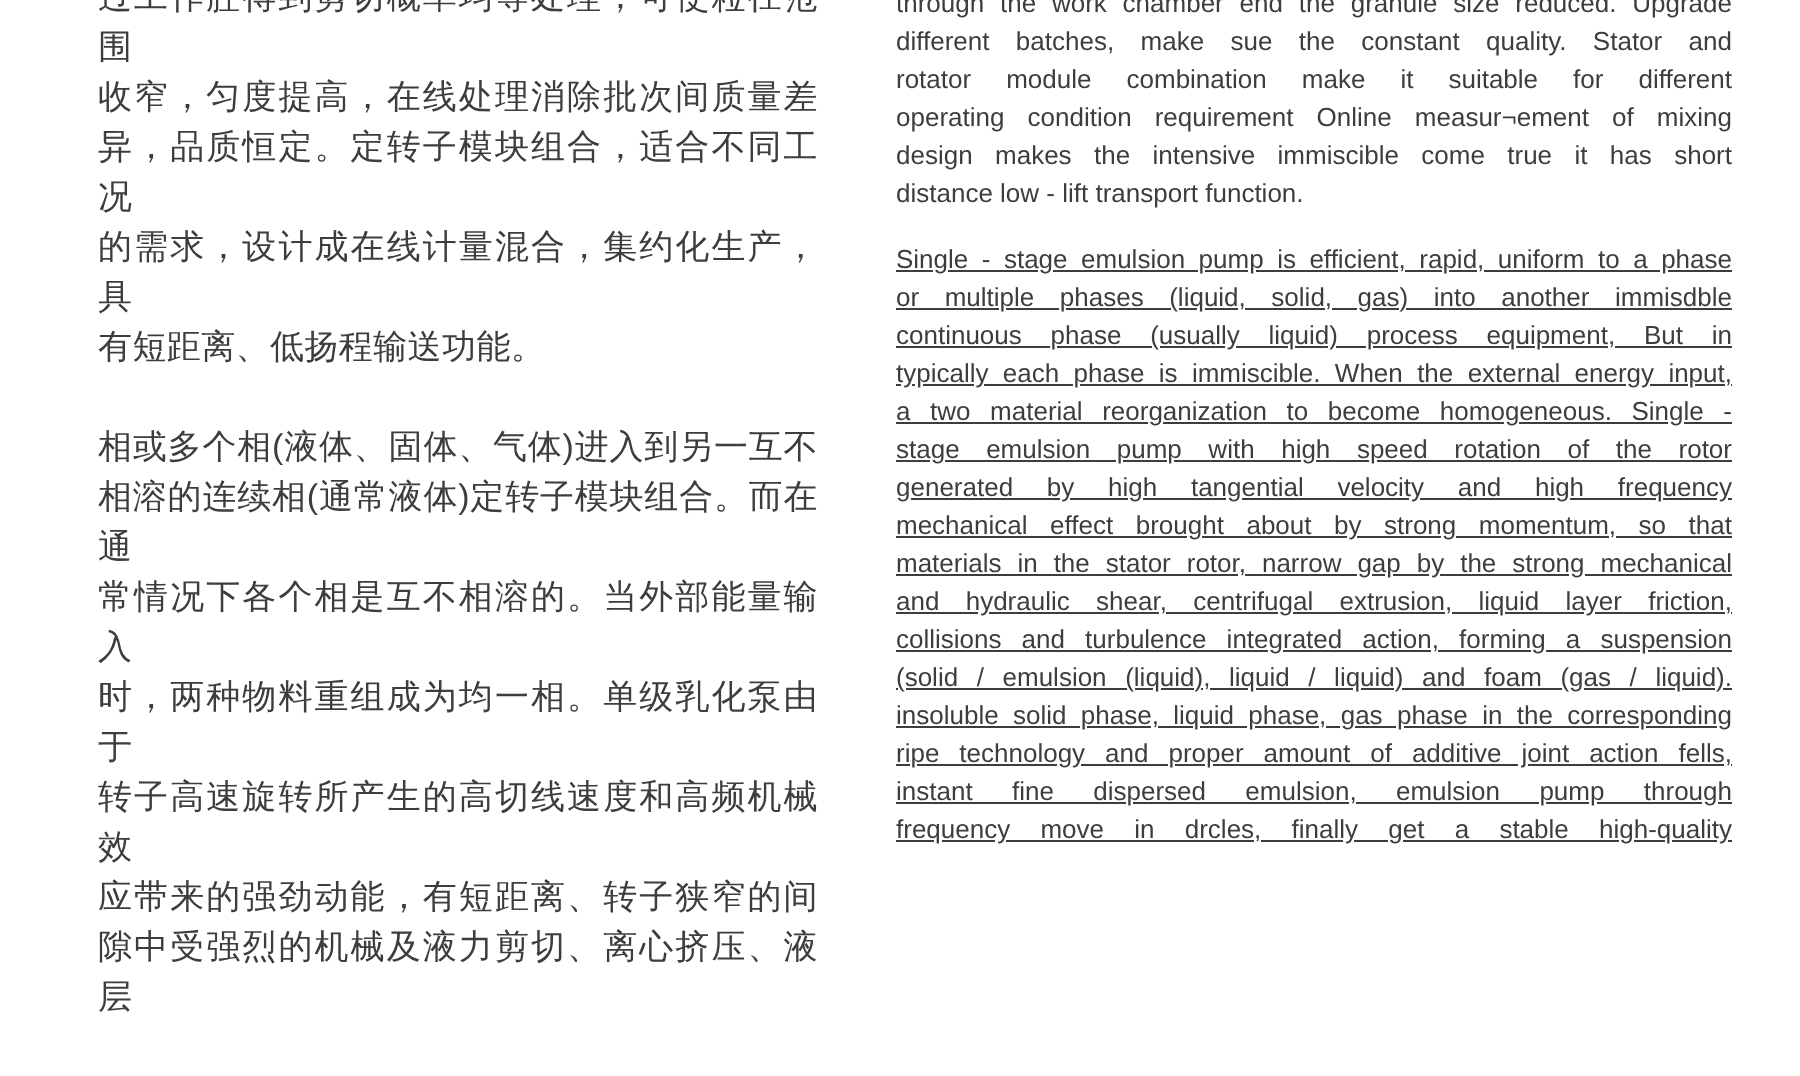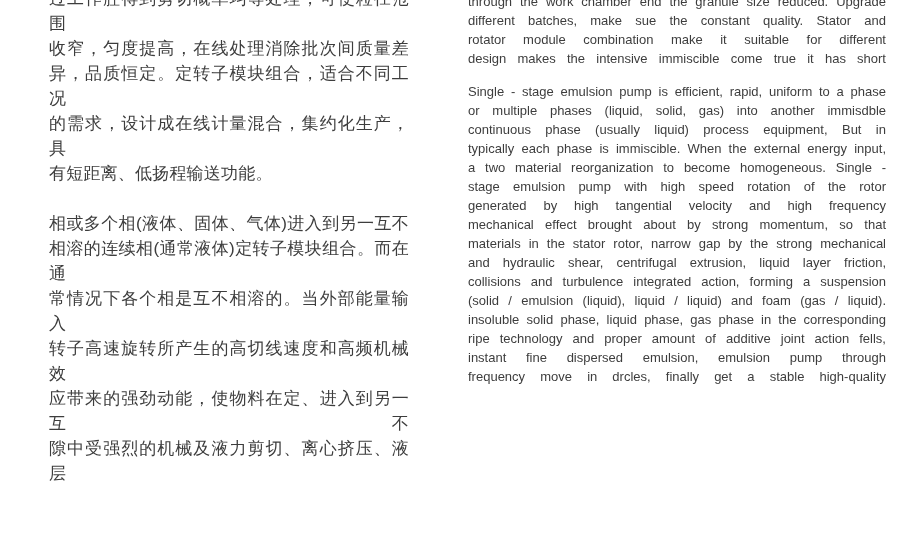--- a/index.html
+++ b/index.html
@@ -27,27 +27,26 @@
     width: 360px;
     font-size: 17px;
     line-height: 25px;
     letter-spacing: 0.2px;
   }
   .col-en {
     left: 448px;
     width: 418px;
     font-size: 13px;
     line-height: 19px;
-    margin-left: 20px;
   }
   .para { margin: 0; }
   .col-zh .para.cut-top { margin-top: -14px; }
   .col-en .para.cut-top { margin-top: -8px; }
   .col-zh .para + .para { margin-top: 25px; }
-  .col-en .para + .para { margin-top: 14px; }
+  .col-en .para + .para { margin-top: 14px; text-decoration: underline; }
   .line {
     text-align: justify;
     text-align-last: justify;
     white-space: normal;
   }
   .line.last {
     text-align-last: left;
   }
   .line.indent {
     text-indent: 2em;
@@ -62,31 +61,34 @@
         <div class="line">过工作腔得到剪切概率均等处理，可使粒径范围</div>
         <div class="line">收窄，匀度提高，在线处理消除批次间质量差</div>
         <div class="line">异，品质恒定。定转子模块组合，适合不同工况</div>
         <div class="line">的需求，设计成在线计量混合，集约化生产，具</div>
         <div class="line last">有短距离、低扬程输送功能。</div>
       </div>
       <div class="para">
         <div class="line">相或多个相(液体、固体、气体)进入到另一互不</div>
         <div class="line">相溶的连续相(通常液体)定转子模块组合。而在通</div>
         <div class="line">常情况下各个相是互不相溶的。当外部能量输入</div>
+        <div class="line">时，两种物料重组成为均一相。单级乳化泵由于</div>
         <div class="line">转子高速旋转所产生的高切线速度和高频机械效</div>
-        <div class="line">应带来的强劲动能，使物料在定、进入到另一互不</div>
+        <div class="line">应带来的强劲动能，有短距离、转子狭窄的间</div>
         <div class="line">隙中受强烈的机械及液力剪切、离心挤压、液层</div>
       </div>
     </div>
   <div class="col col-en">
       <div class="para cut-top">
         <div class="line">through the work chamber end the granule size reduced. Upgrade</div>
         <div class="line">different batches, make sue the constant quality. Stator and</div>
         <div class="line">rotator module combination make it suitable for different</div>
+        <div class="line">operating condition requirement Online measur¬ement of mixing</div>
         <div class="line">design makes the intensive immiscible come true it has short</div>
+        <div class="line last">distance low - lift transport function.</div>
       </div>
       <div class="para">
         <div class="line">Single - stage emulsion pump is efficient, rapid, uniform to a phase</div>
         <div class="line">or multiple phases (liquid, solid, gas) into another immisdble</div>
         <div class="line">continuous phase (usually liquid) process equipment, But in</div>
         <div class="line">typically each phase is immiscible. When the external energy input,</div>
         <div class="line">a two material reorganization to become homogeneous. Single -</div>
         <div class="line">stage emulsion pump with high speed rotation of the rotor</div>
         <div class="line">generated by high tangential velocity and high frequency</div>
         <div class="line">mechanical effect brought about by strong momentum, so that</div>

